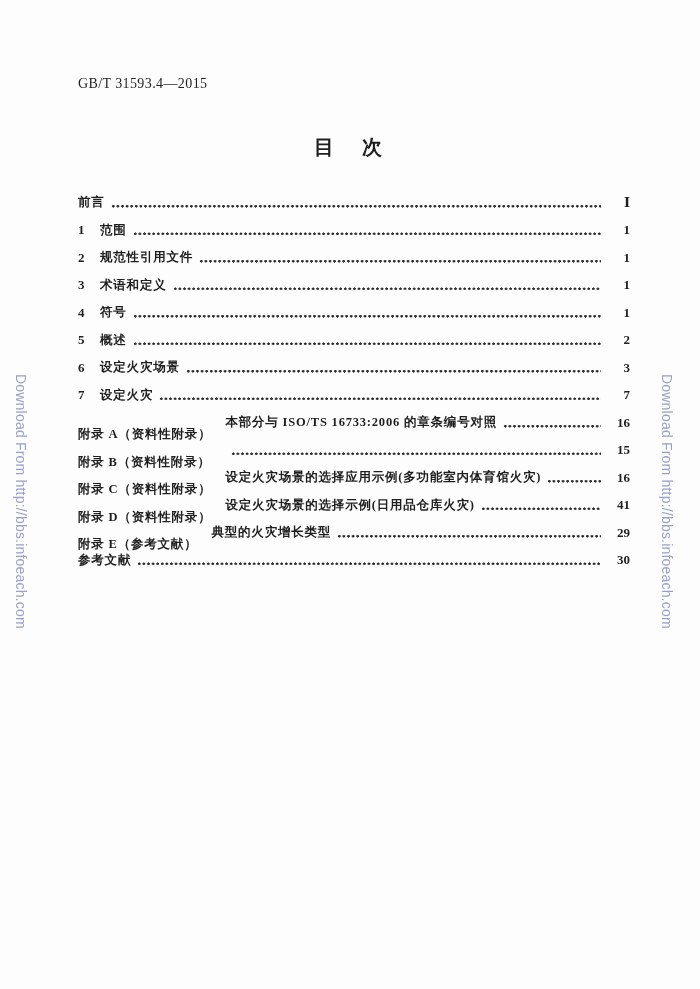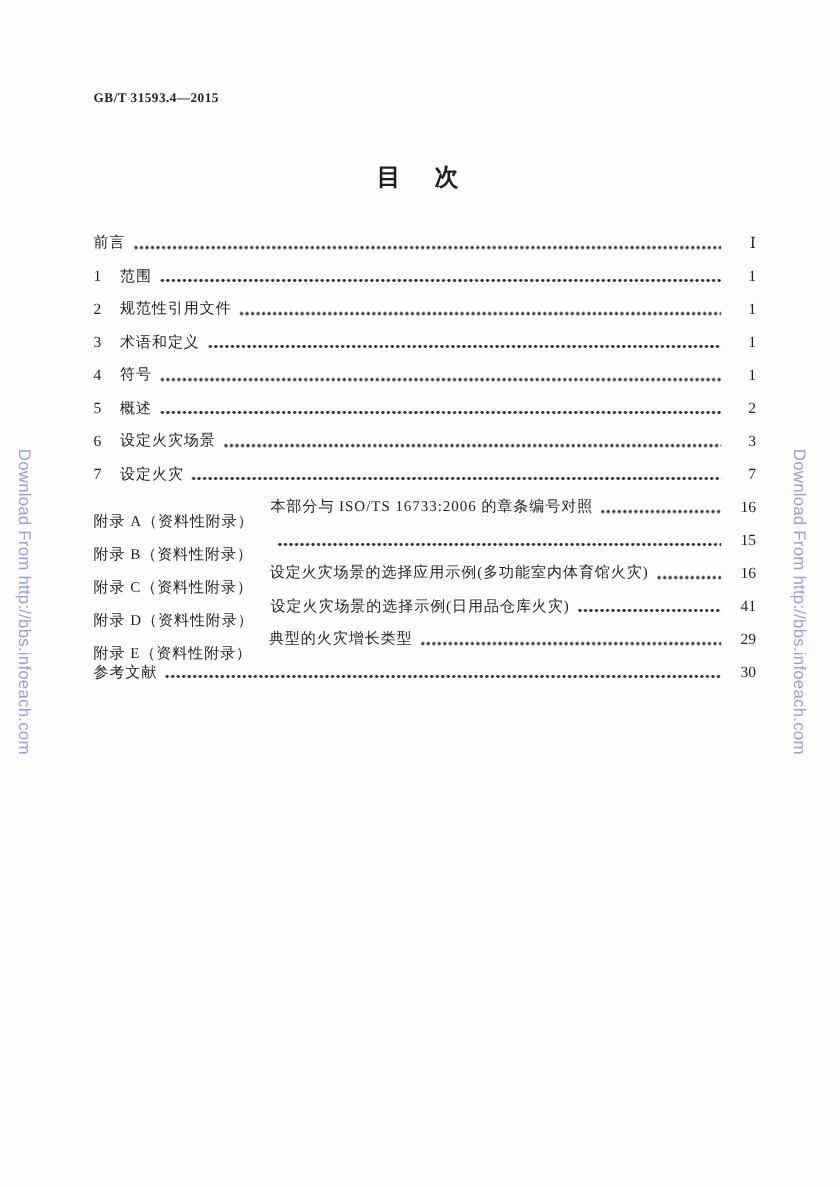--- a/index.html
+++ b/index.html
@@ -13,22 +13,22 @@
     background: #fdfdfd;
     overflow: hidden;
     font-family: "Liberation Serif", "DejaVu Serif", serif;
     color: #1f1f1f;
   }
 
   .page-header {
     position: absolute;
     left: 78px;
     top: 76px;
-    font-weight: bold;
-    font-size: 11px;
+    font-weight: normal;
+    font-size: 14px;
     letter-spacing: 0.4px;
     white-space: nowrap;
   }
 
   .doc-title {
     position: absolute;
     top: 134px;
     left: 0;
     width: 100%;
     text-align: center;
@@ -36,20 +36,21 @@
     font-weight: bold;
     letter-spacing: 4px;
     white-space: nowrap;
   }
 
   .toc {
     position: absolute;
     left: 78px;
     right: 70px;
     top: 189px;
+    font-weight: bold;
   }
   .toc-row {
     display: flex;
     align-items: center;
     height: 27.5px;
     font-size: 12.5px;
     letter-spacing: 0.8px;
     white-space: nowrap;
   }
   .toc-num {
@@ -167,21 +168,21 @@
       <span class="toc-dots"></span>
       <span class="toc-page">16</span>
     </div>
     <div class="toc-row">
       <span class="toc-prefix">附录 D（资料性附录）</span>
       <span class="toc-label">设定火灾场景的选择示例(日用品仓库火灾)</span>
       <span class="toc-dots"></span>
       <span class="toc-page">41</span>
     </div>
     <div class="toc-row">
-      <span class="toc-prefix">附录 E（资料性附录）</span>
+      <span class="toc-prefix">附录 E（参考文献）</span>
       <span class="toc-label">典型的火灾增长类型</span>
       <span class="toc-dots"></span>
       <span class="toc-page">29</span>
     </div>
     <div class="toc-row">
       <span class="toc-label">参考文献</span>
       <span class="toc-dots"></span>
       <span class="toc-page">30</span>
     </div>
   </div>

